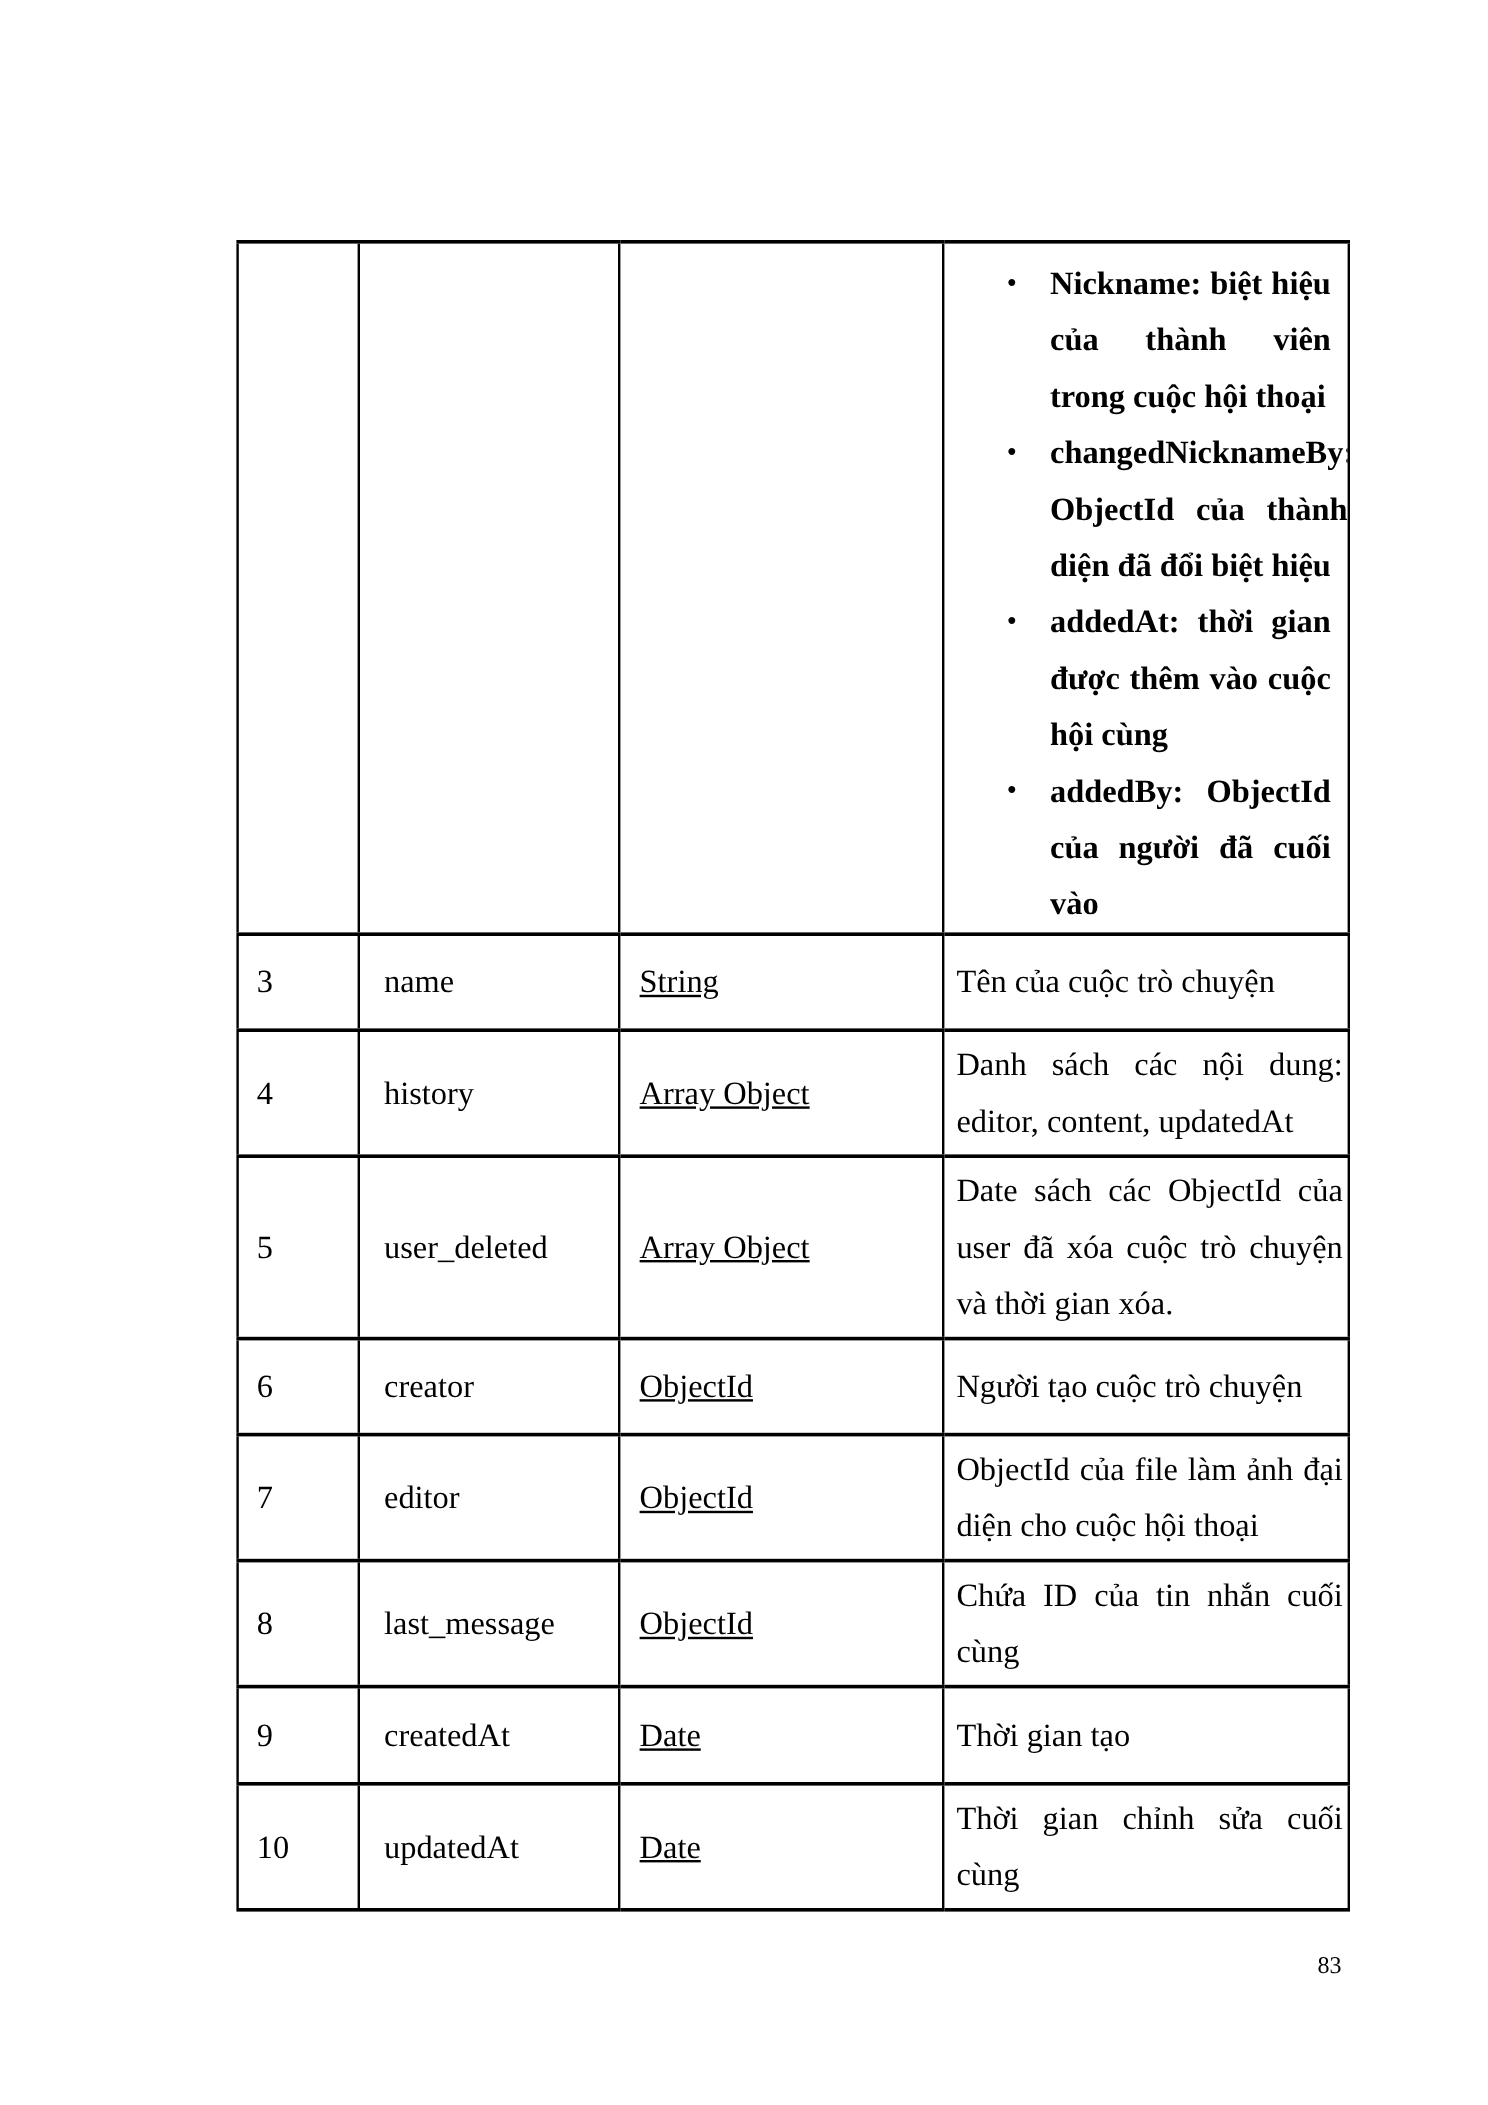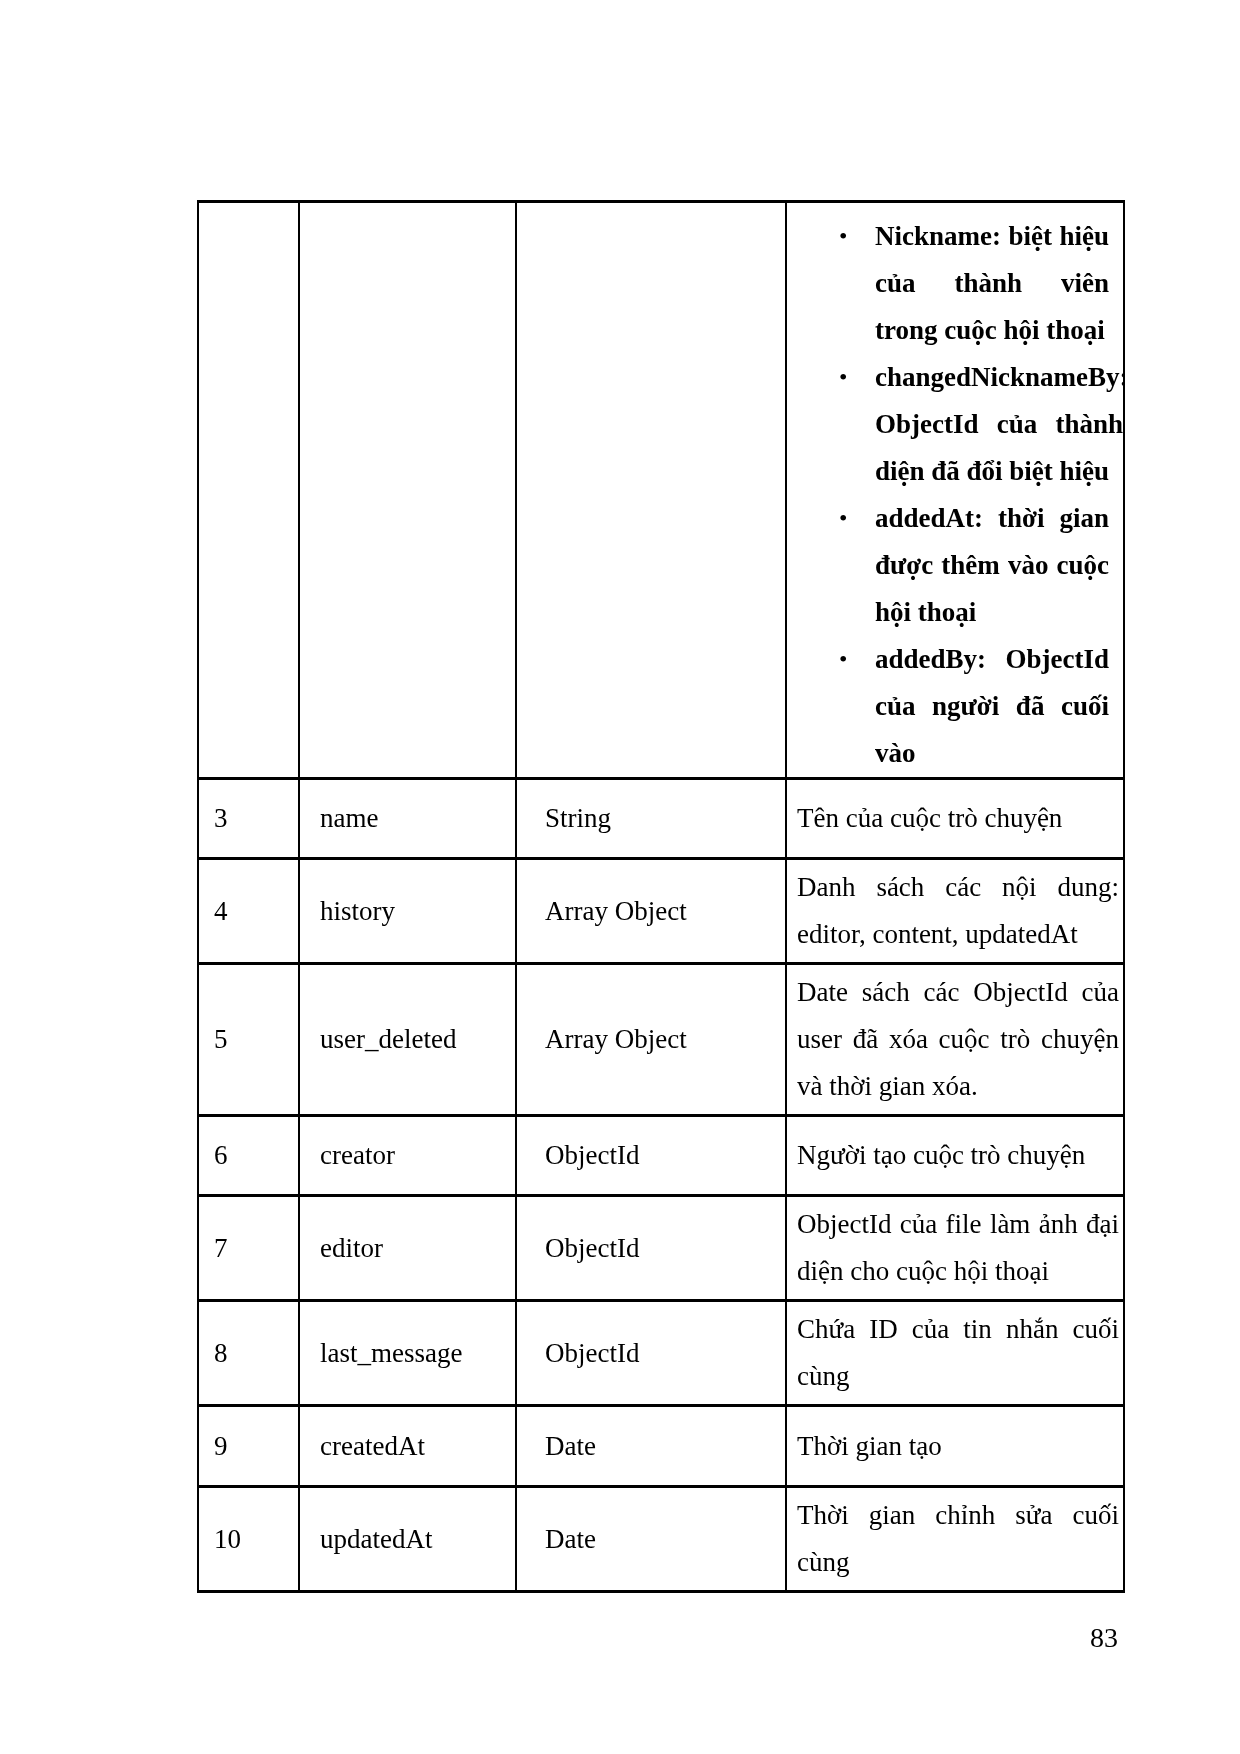--- a/index.html
+++ b/index.html
@@ -29,21 +29,21 @@
     border-bottom-width: 3px;
     vertical-align: middle;
     overflow: hidden;
   }
   col.c-num   { width: 101px; }
   col.c-field { width: 217px; }
   col.c-type  { width: 270px; }
   col.c-desc  { width: 338px; }
   td.num   { padding-left: 15px; }
   td.field { padding-left: 20px; }
-  td.type  { padding-left: 28px; }
+  td.type  { padding-left: 16px; text-decoration: underline; }
   td.desc  { padding: 4px 4px 4px 10px; text-align: justify; }
   tr.r-cont  { height: 577px; }
   tr.r-3  { height: 80px; }
   tr.r-4  { height: 96px; }
   tr.r-5  { height: 140px; }
   tr.r-6  { height: 80px; }
   tr.r-7  { height: 94px; }
   tr.r-8  { height: 95px; }
   tr.r-9  { height: 81px; }
   tr.r-10 { height: 94px; }
@@ -62,21 +62,21 @@
   }
   .bullet-text {
     width: 248px;
     text-align: justify;
     font-weight: bold;
   }
   .page-number {
     position: absolute;
     top: 1620px;
     right: 122px;
-    font-size: 28px;
+    font-size: 20px;
     line-height: 36px;
   }
 </style>
 </head>
 <body>
 
 <div class="page">
 
   <table class="schema">
     <colgroup>
@@ -95,21 +95,21 @@
             <li>
               <span class="bullet-marker">•</span>
               <span class="bullet-text">Nickname: biệt hiệu của thành viên trong cuộc hội thoại</span>
             </li>
             <li>
               <span class="bullet-marker">•</span>
               <span class="bullet-text">changedNicknameBy: ObjectId của thành diện đã đổi biệt hiệu</span>
             </li>
             <li>
               <span class="bullet-marker">•</span>
-              <span class="bullet-text">addedAt: thời gian được thêm vào cuộc hội thoại</span>
+              <span class="bullet-text">addedAt: thời gian được thêm vào cuộc hội cùng</span>
             </li>
             <li>
               <span class="bullet-marker">•</span>
               <span class="bullet-text">addedBy: ObjectId của người đã cuối vào</span>
             </li>
           </ul>
         </td>
       </tr>
 
       <tr class="r-3">

